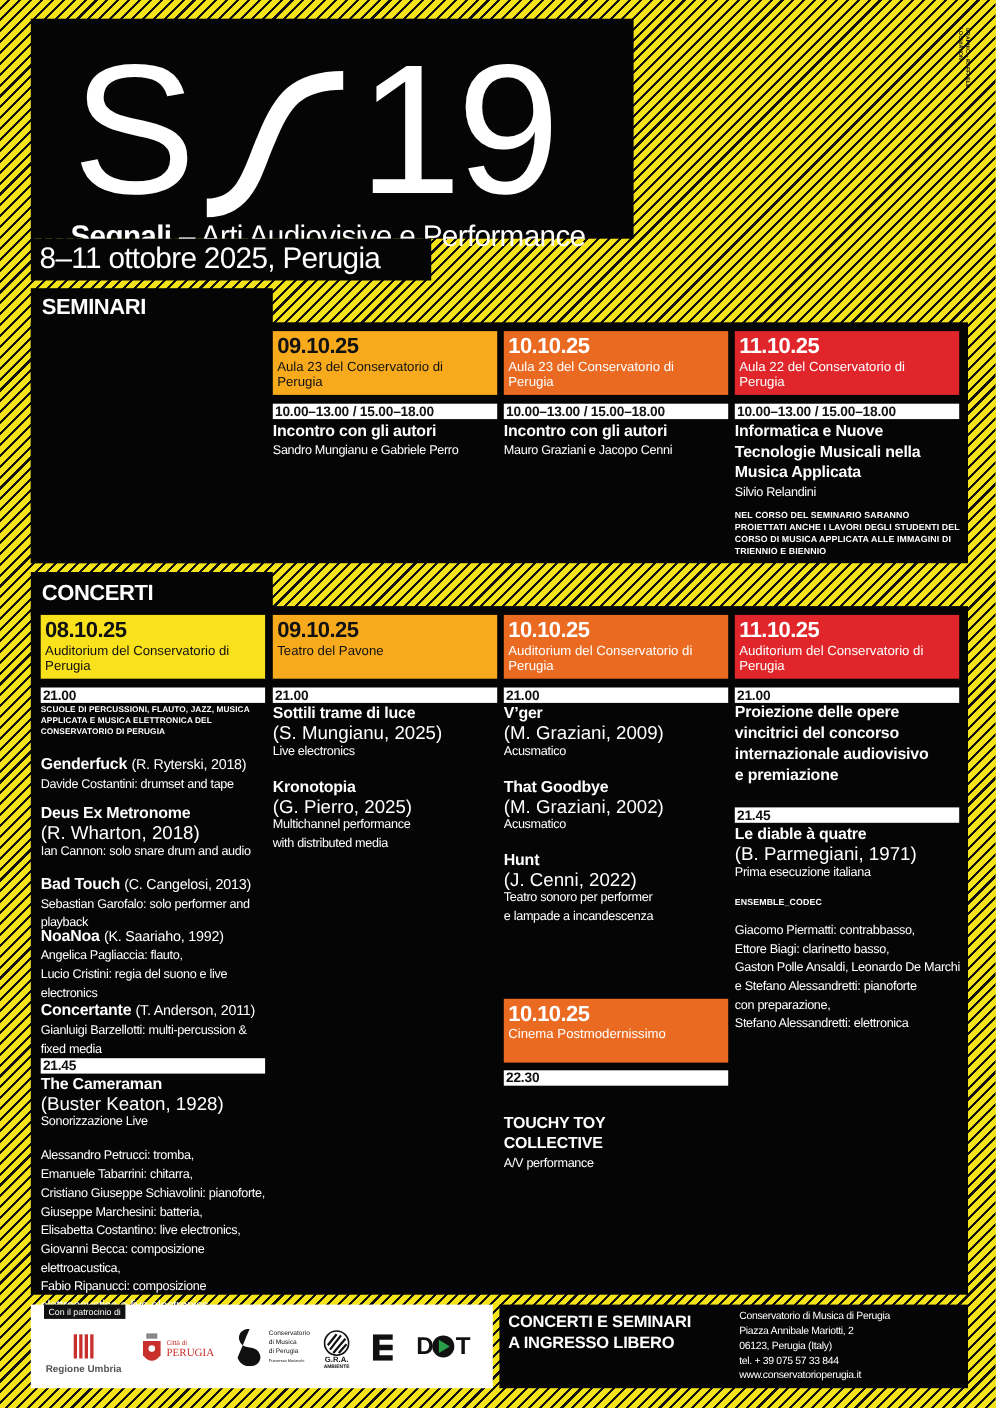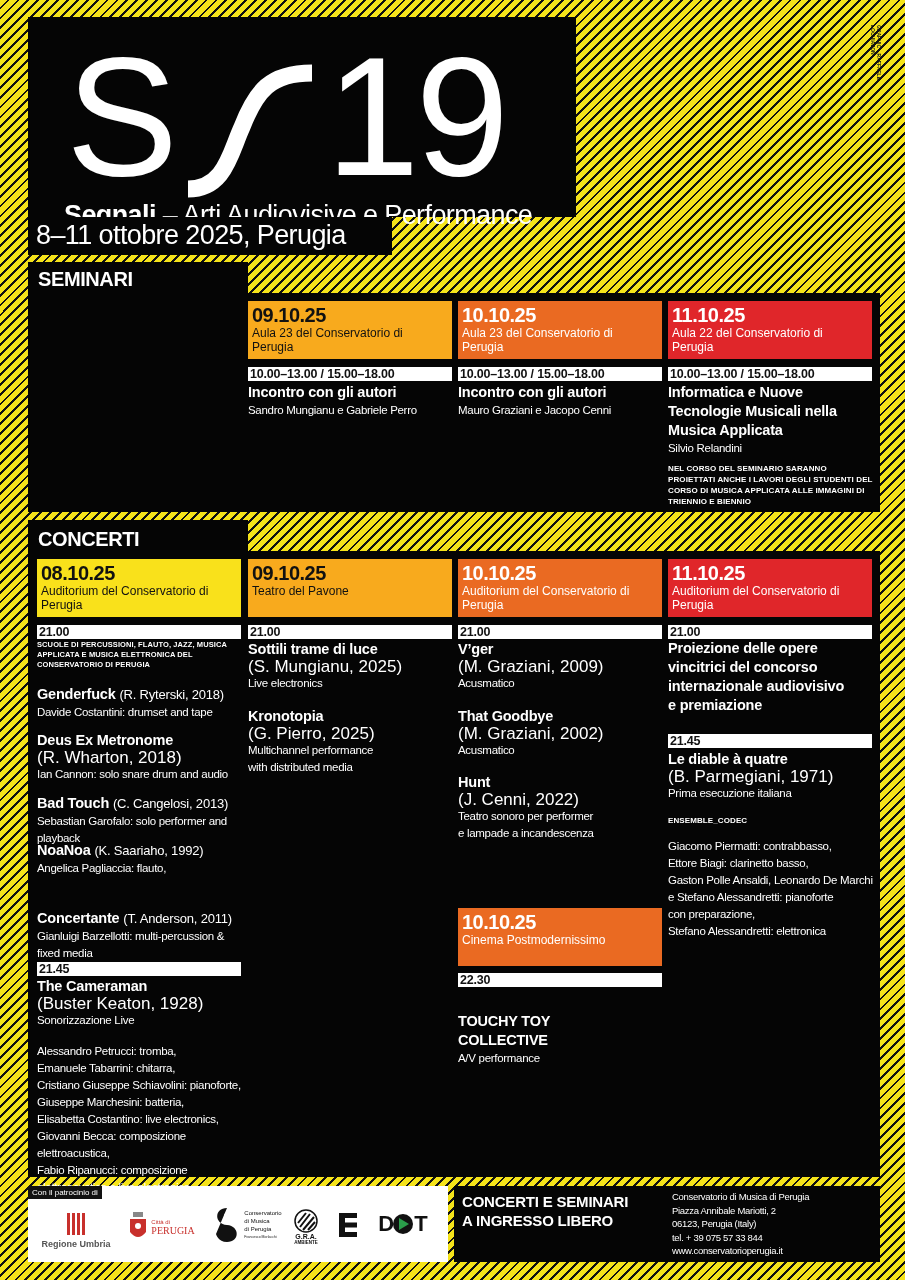--- a/index.html
+++ b/index.html
@@ -63,21 +63,21 @@
   .ev-desc { font-size: 11.5px; color: #fff; line-height: 17px; font-family: "Liberation Sans Narrow", "Liberation Sans", sans-serif; transform-origin: left; letter-spacing: -0.3px; }
   .caps { font-size: 8px; font-weight: 700; color: #fff; line-height: 11px; letter-spacing: 0.1px; }
   .ev { position: absolute; left: 0; width: 212px; }
 
   
   #con-label-box { left: 28px; top: 520px; width: 220px; height: 40px; }
   #con-box { left: 28px; top: 551px; width: 852px; height: 626px; }
 
   
   #foot-logos { position: absolute; left: 28px; top: 1186px; width: 420px; height: 76px; background: #fff; }
-  .patro { position: absolute; left: 0; top: 0; background: #111; color: #fff; font-size: 8px; padding: 2px 4px; }
+  .patro { position: absolute; left: 12px; top: 0; background: #111; color: #fff; font-size: 8px; padding: 2px 4px; }
   .logo-item { position: absolute; display: flex; flex-direction: column; align-items: center; justify-content: center; }
   #foot-info { left: 454px; top: 1186px; width: 426px; height: 76px; }
   .free { position: absolute; left: 8px; top: 6px; font-size: 15px; font-weight: 700; color: #fff; line-height: 19px; letter-spacing: -0.2px; }
   .addr { position: absolute; left: 218px; top: 4px; font-size: 9.5px; color: #fff; line-height: 13.5px; letter-spacing: -0.3px; }
 </style>
 </head>
 <body>
 
 <div class="blk" id="hdr-main">
   <div class="logo">
@@ -158,20 +158,21 @@
       <div class="ev-auth">(R. Wharton, 2018)</div>
       <div class="ev-desc">Ian Cannon: solo snare drum and audio</div>
     </div>
     <div class="ev" style="top:235px;">
       <div class="ev-title"><span>Bad Touch</span> <span class="auth">(C. Cangelosi, 2013)</span></div>
       <div class="ev-desc">Sebastian Garofalo: solo performer and playback</div>
     </div>
     <div class="ev" style="top:282px;">
       <div class="ev-title"><span>NoaNoa</span> <span class="auth">(K. Saariaho, 1992)</span></div>
       <div class="ev-desc">Angelica Pagliaccia: flauto,</div>
+      <div class="ev-desc">Lucio Cristini: regia del suono e live electronics</div>
     </div>
     <div class="ev" style="top:350px;">
       <div class="ev-title"><span>Concertante</span> <span class="auth">(T. Anderson, 2011)</span></div>
       <div class="ev-desc">Gianluigi Barzellotti: multi-percussion &amp; fixed media</div>
     </div>
 
     <div class="timebar" style="top:403px;">21.45</div>
     <div class="ev" style="top:418px;">
       <div class="ev-title">The Cameraman</div>
       <div class="ev-auth">(Buster Keaton, 1928)</div>

